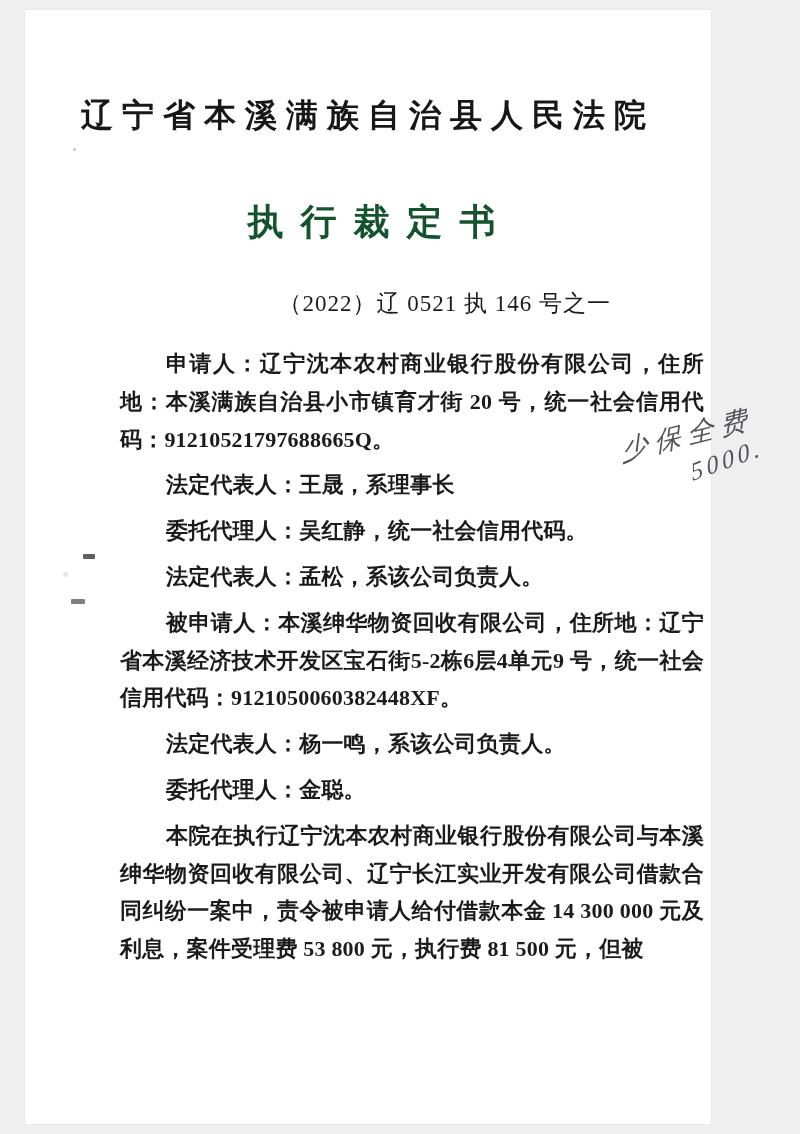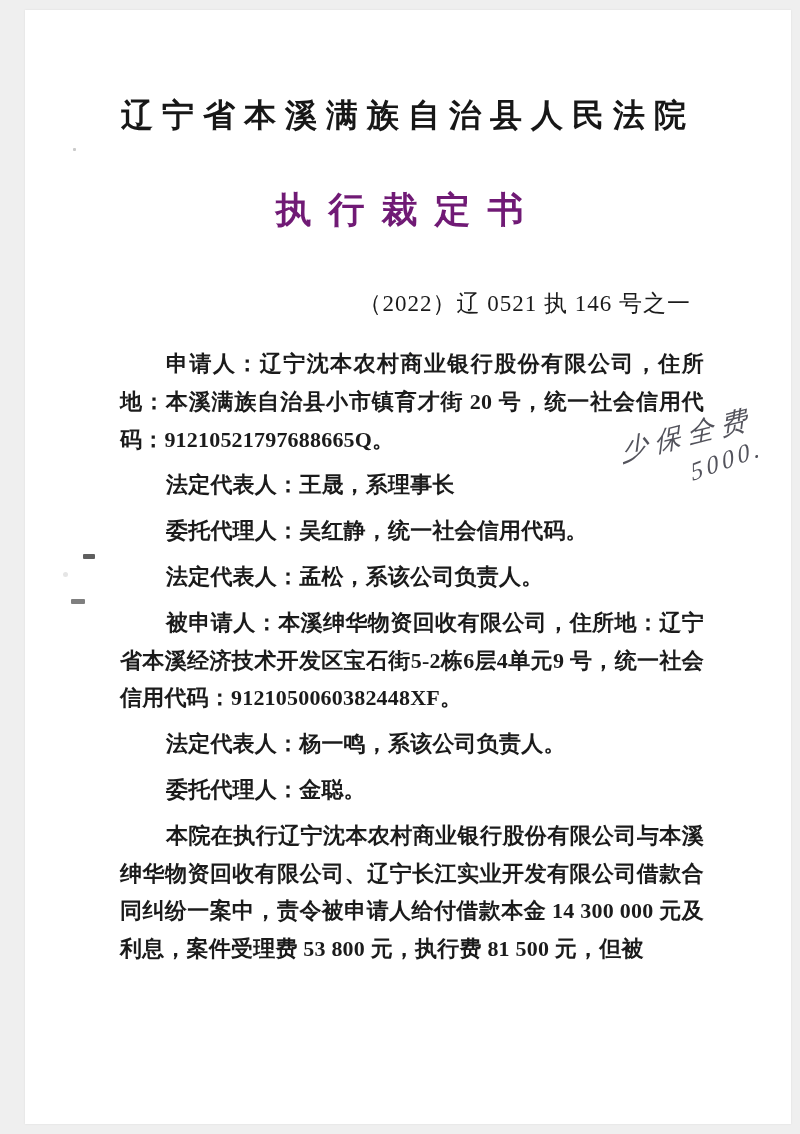--- a/index.html
+++ b/index.html
@@ -8,21 +8,21 @@
     width: 800px;
     height: 1134px;
     background: #efefef;
     overflow: hidden;
     font-family: "Liberation Serif", serif;
   }
   .paper {
     position: absolute;
     left: 25px;
     top: 10px;
-    width: 766px;
+    width: 686px;
     height: 1114px;
     background: #ffffff;
     box-shadow: 0 0 2px rgba(0,0,0,0.08);
   }
   .court-name {
     position: absolute;
     top: 84px;
     left: 0;
     width: 100%;
     margin: 0;
@@ -31,26 +31,26 @@
     font-weight: 700;
     letter-spacing: 9px;
     color: #171717;
     white-space: nowrap;
   }
   .doc-type {
     position: absolute;
     top: 176px;
     left: 0;
     width: 100%;
-    margin: 0;
+    margin: 12px;
     text-align: center;
     font-size: 36px;
     font-weight: 700;
     letter-spacing: 17px;
-    color: #701a75;
+    color: #14532d;
     white-space: nowrap;
   }
   .case-number {
     position: absolute;
     top: 278px;
     right: 100px;
     font-size: 23px;
     font-weight: 400;
     color: #1b1b1b;
     letter-spacing: 1px;

